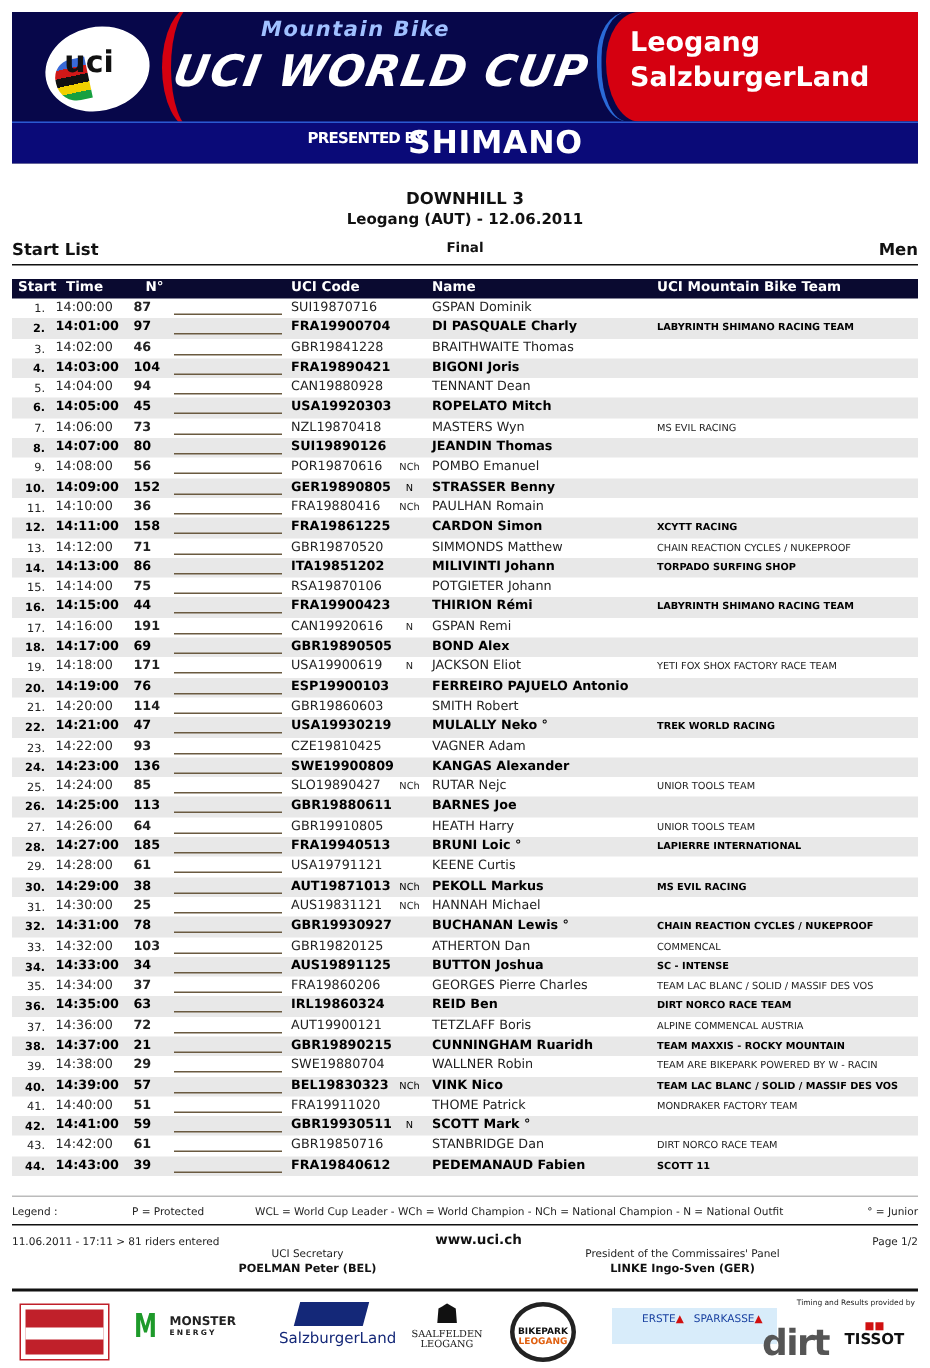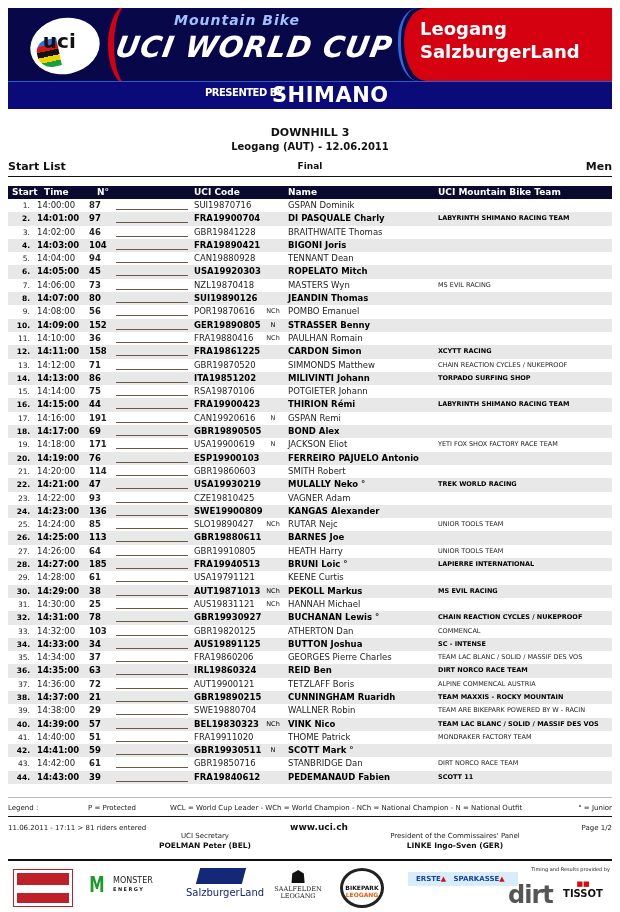--- a/index.html
+++ b/index.html
@@ -559,38 +559,38 @@
 </div>
 <div class="rule" style="top:859px; height:2px;"></div>
 
 <div class="sponsors">
   <div class="sp" style="left:6px; top:4px; width:58px; height:36px; background:#c0202a; border:3px solid #fff; box-shadow:0 0 0 1px #c0202a;">
     <div style="position:absolute; left:0; top:12px; width:52px; height:8px; background:#fff;"></div>
   </div>
   <div class="sp" style="left:78px; top:6px;">
     <span style="display:inline-block; color:#1e9a2a; font-weight:bold; font-size:22px; transform:scaleX(0.7); vertical-align:middle;">M</span>
     <span style="display:inline-block; vertical-align:middle; line-height:8px;">
-      <span style="display:block; font-size:8px; font-weight:normal; color:#222;">MONSTER</span>
+      <span style="display:block; font-size:8px; font-weight:bold; color:#222;">MONSTER</span>
       <span style="display:block; font-size:5px; font-weight:bold; color:#222; letter-spacing:1.5px;">ENERGY</span>
     </span>
   </div>
   <div class="sp" style="left:178px; top:2px; width:70px;">
     <div style="margin-left:12px; width:46px; height:16px; background:#142878; transform:skewX(-15deg);"></div>
     <div style="font-size:10px; color:#142878; margin-top:3px;">SalzburgerLand</div>
   </div>
   <div class="sp" style="left:262px; top:2px; width:56px; text-align:center;">
     <div style="font-size:18px; line-height:18px; color:#111;">☗</div>
     <div style="font-family:'DejaVu Serif', serif; font-size:6.5px; line-height:7px; color:#222;">SAALFELDEN</div>
     <div style="font-family:'DejaVu Serif', serif; font-size:6.5px; line-height:7px; color:#222;">LEOGANG</div>
   </div>
   <div class="sp" style="left:332px; top:2px; width:44px; height:40px; border:3px solid #222; border-radius:50%; text-align:center;">
     <div style="font-size:6px; font-weight:bold; margin-top:13px; color:#111;">BIKEPARK</div>
     <div style="font-size:6px; font-weight:bold; color:#e06010;">LEOGANG</div>
   </div>
-  <div class="sp" style="left:400px; top:6px; width:110px; height:14px; background:#d8ecfa; font-size:7px; font-weight:bold; color:#1840a0; line-height:14px; padding-left:8px;">
+  <div class="sp" style="left:400px; top:6px; width:110px; height:24px; background:#d8ecfa; font-size:7px; font-weight:normal; color:#1840a0; line-height:14px; padding-left:20px;">
     <span>ERSTE</span><span style="color:#d01010;">▲</span>&nbsp;&nbsp;
     <span>SPARKASSE</span><span style="color:#d01010;">▲</span>
   </div>
   <div class="sp" style="left:500px; top:16px; font-size:24px; font-weight:bold; color:#555; letter-spacing:-1px; line-height:26px;">dirt</div>
   <div class="sp" style="right:2px; top:0; font-size:5px; color:#222; white-space:nowrap;">Timing and Results provided by</div>
   <div class="sp" style="left:550px; top:14px; width:50px; text-align:center;">
     <div style="font-size:7px; line-height:8px; color:#d01010;">■■</div>
     <div style="font-size:10px; font-weight:bold; color:#111;">TISSOT</div>
   </div>
 </div>

